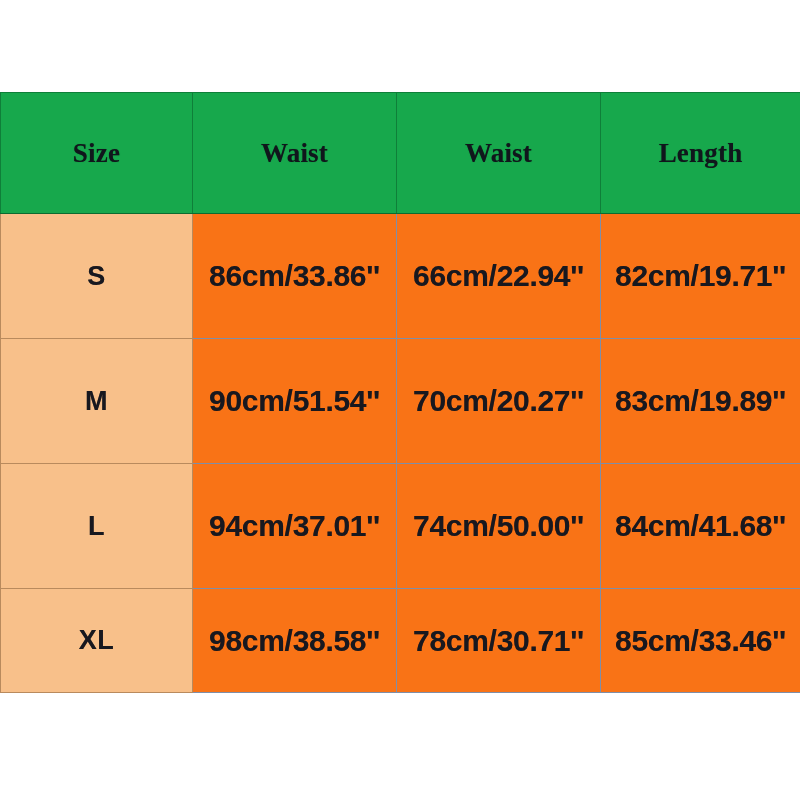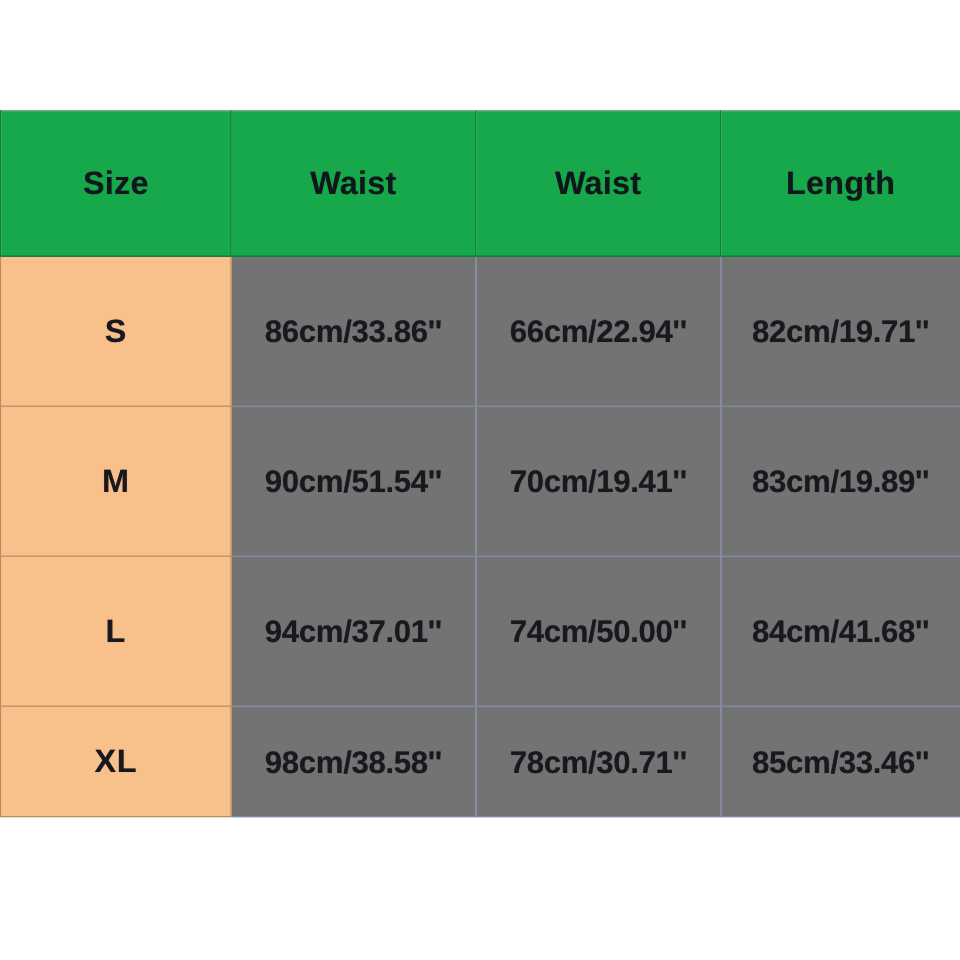--- a/index.html
+++ b/index.html
@@ -58,46 +58,47 @@
     font-size: 27px;
     color: #10161c;
     letter-spacing: 0.2px;
   }
 
   
   #size-chart tbody tr {
     height: 125px;
   }
   #size-chart tbody tr.last {
-    height: 92px;
+    height: 104px;
   }
 
   #size-chart td.size-cell {
     background: #f8c08a;
     border-color: #b98a5d;
     font-size: 27px;
     letter-spacing: 0.5px;
   }
 
   #size-chart td.measure-cell {
-    background: #737373;
+    background: #f97316;
     border-color: #7f8ea8;
-    font-size: 26px;
+    font-size: 30px;
   }
 
   .cell-text {
     display: block;
     line-height: 1;
     
     text-shadow: 0 0 0.6px rgba(24,24,31,0.55);
   }
   .header-text {
     display: block;
     line-height: 1;
     text-shadow: 0 0 0.7px rgba(10,40,20,0.5);
+    font-family: Liberation Serif, serif;
   }
 </style>
 </head>
 <body>
 
 <div id="canvas">
 
   <table id="size-chart">
     <colgroup>
       <col class="c-size">
@@ -140,21 +141,21 @@
       </tr>
 
       <tr>
         <td class="size-cell">
           <span class="cell-text">M</span>
         </td>
         <td class="measure-cell">
           <span class="cell-text">90cm/51.54''</span>
         </td>
         <td class="measure-cell">
-          <span class="cell-text">70cm/19.41''</span>
+          <span class="cell-text">70cm/20.27''</span>
         </td>
         <td class="measure-cell">
           <span class="cell-text">83cm/19.89''</span>
         </td>
       </tr>
 
       <tr>
         <td class="size-cell">
           <span class="cell-text">L</span>
         </td>

